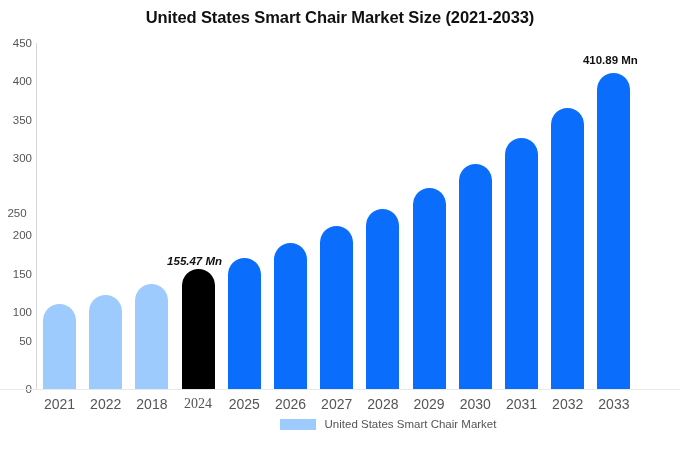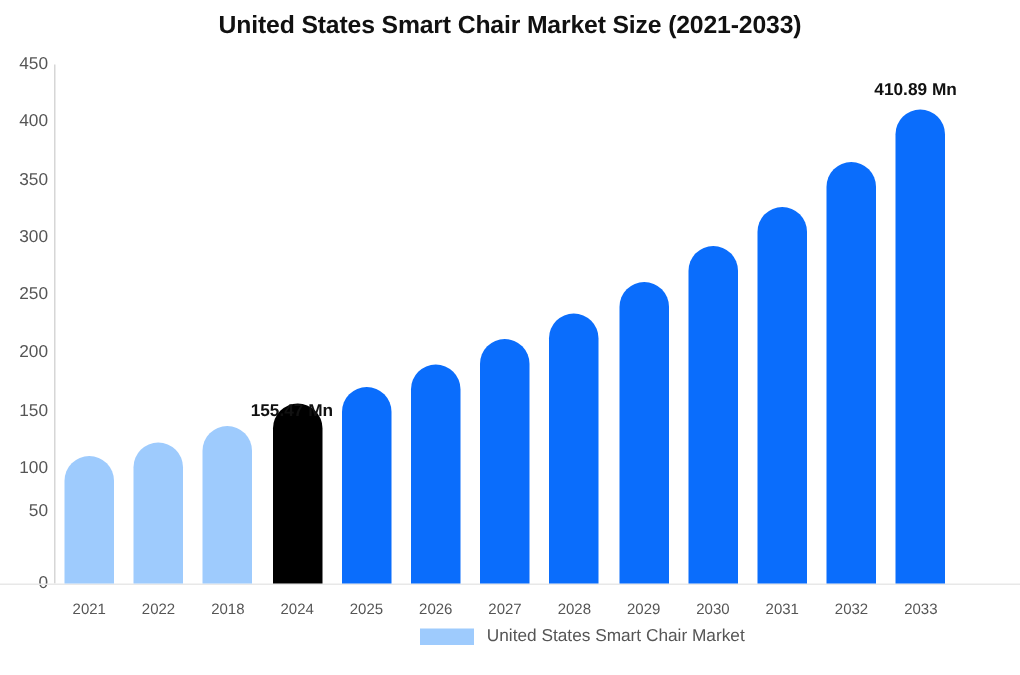--- a/index.html
+++ b/index.html
@@ -81,21 +81,21 @@
     font-size: 11.5px;
     font-weight: bold;
     color: #111111;
     white-space: nowrap;
   }
   .x-tick {
     position: absolute;
     bottom: 38px;
     width: 33px;
     text-align: center;
-    font-size: 10px;
+    font-size: 14px;
     color: #555555;
     white-space: nowrap;
   }
   
   #legend {
     position: absolute;
     left: 0;
     bottom: 20px;
     width: 680px;
     display: flex;
@@ -118,21 +118,21 @@
 
 <div id="chart-root">
 
   <div class="chart-title">United States Smart Chair Market Size (2021-2033)</div>
 
   <div id="y-ticks">
       <div class="y-tick" style="top: 43px;">450</div>
       <div class="y-tick" style="top: 81.4444px;">400</div>
       <div class="y-tick" style="top: 119.889px;">350</div>
       <div class="y-tick" style="top: 158.333px;">300</div>
-      <div class="y-tick" style="top: 196px;">250</div>
+      <div class="y-tick" style="top: 213px; text-align: center;">250</div>
       <div class="y-tick" style="top: 235.222px;">200</div>
       <div class="y-tick" style="top: 273.667px;">150</div>
       <div class="y-tick" style="top: 312.111px;">100</div>
       <div class="y-tick" style="top: 341px;">50</div>
       <div class="y-tick" style="top: 389px;">0</div>
     </div>
 
   <div id="y-axis-line"></div>
   <div id="x-axis-line"></div>
 
@@ -145,22 +145,22 @@
         <div class="bar" style="height: 93.8044px; background: rgb(158, 203, 253);"></div>
       </div>
       <div class="x-tick" style="left: 89.2px;">2022</div>
       <div class="bar-slot" style="left: 135.4px; height: 105.338px;">
         <div class="bar" style="height: 105.338px; background: rgb(158, 203, 253);"></div>
       </div>
       <div class="x-tick" style="left: 135.4px;">2018</div>
       <div class="bar-slot" style="left: 181.6px; height: 119.539px;">
         <div class="bar" style="height: 119.539px; background: rgb(0, 0, 0);"></div>
       </div>
-      <div class="x-tick" style="left: 181.6px;">2024</div>
-      <div class="bar-label" style="top: 268px; left: 167.1px;">155.47 Mn</div>
+      <div class="x-tick" style="left: 181.6px; font-family: Liberation Serif, serif;">2024</div>
+      <div class="bar-label" style="top: 255px; left: 167.1px; font-style: italic;">155.47 Mn</div>
       <div class="bar-slot" style="left: 227.8px; height: 130.711px;">
         <div class="bar" style="height: 130.711px; background: rgb(10, 109, 252);"></div>
       </div>
       <div class="x-tick" style="left: 227.8px;">2025</div>
       <div class="bar-slot" style="left: 274px; height: 146.089px;">
         <div class="bar" style="height: 146.089px; background: rgb(10, 109, 252);"></div>
       </div>
       <div class="x-tick" style="left: 274px;">2026</div>
       <div class="bar-slot" style="left: 320.2px; height: 163.004px;">
         <div class="bar" style="height: 163.004px; background: rgb(10, 109, 252);"></div>

